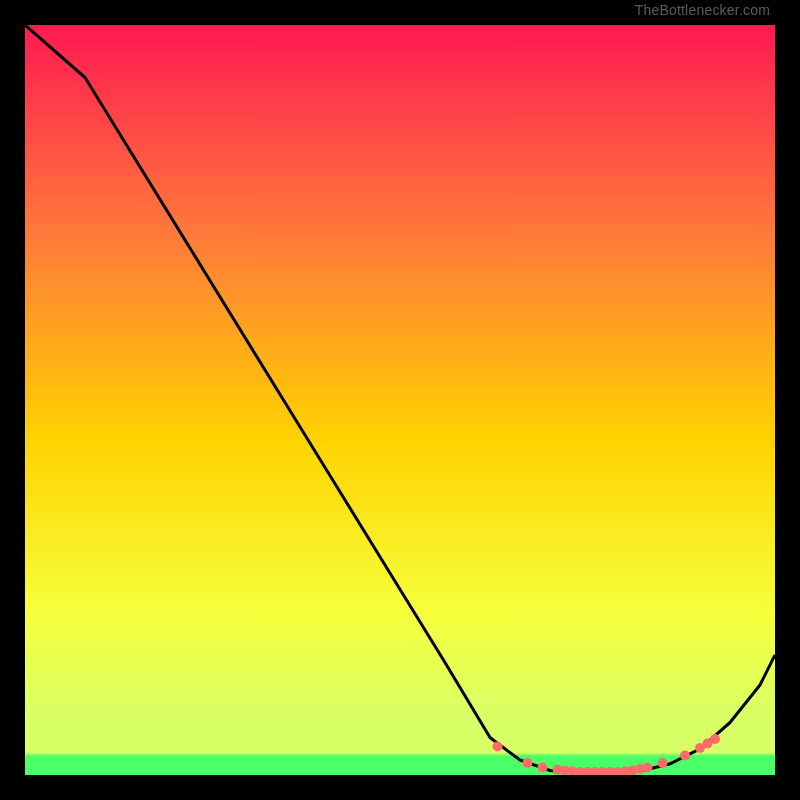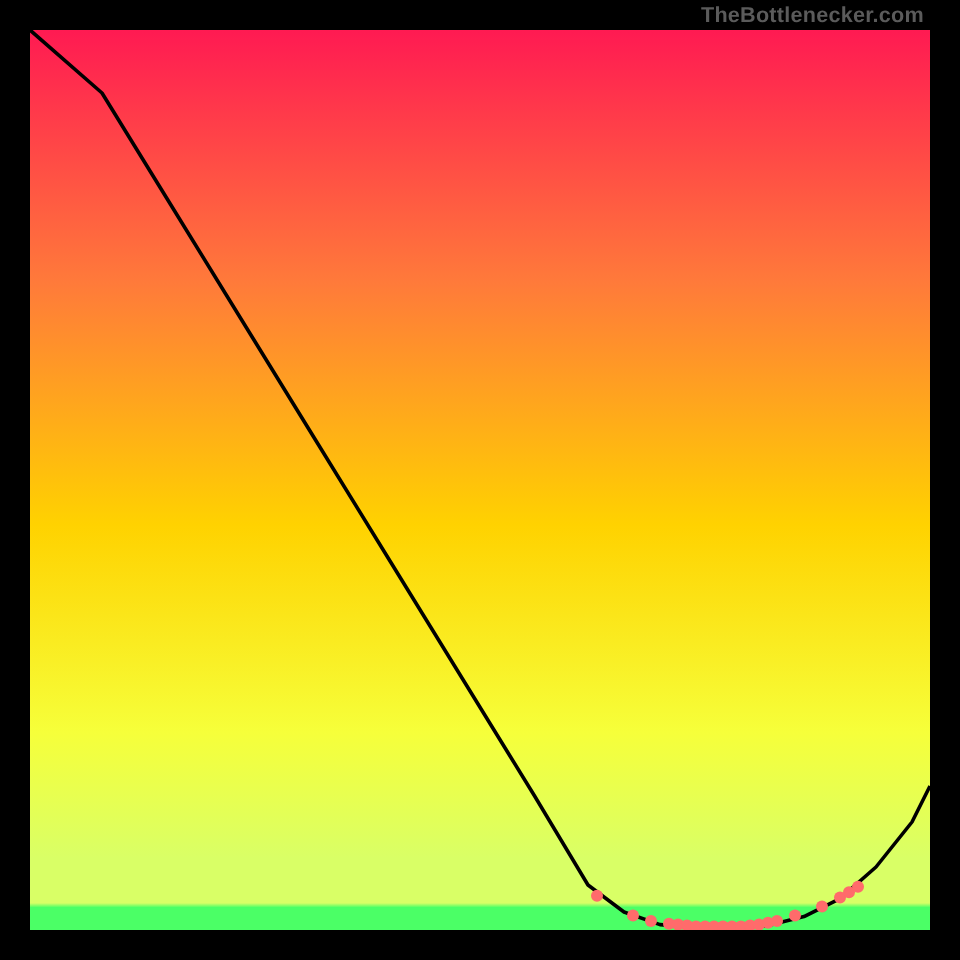--- a/index.html
+++ b/index.html
@@ -24,23 +24,23 @@
     left: 0;
     top: 0;
     width: 750px;
     height: 750px;
   }
   .watermark {
     position: absolute;
     top: 2px;
     right: 30px;
     color: #5b5b5b;
-    font-size: 18px;
+    font-size: 14px;
     letter-spacing: 0.2px;
-    font-weight: 700;
+    font-weight: 400;
   }
   .gradient {
     width: 750px;
     height: 750px;
   }
   .curve {
     position: absolute;
     left: 0;
     top: 0;
     width: 750px;

